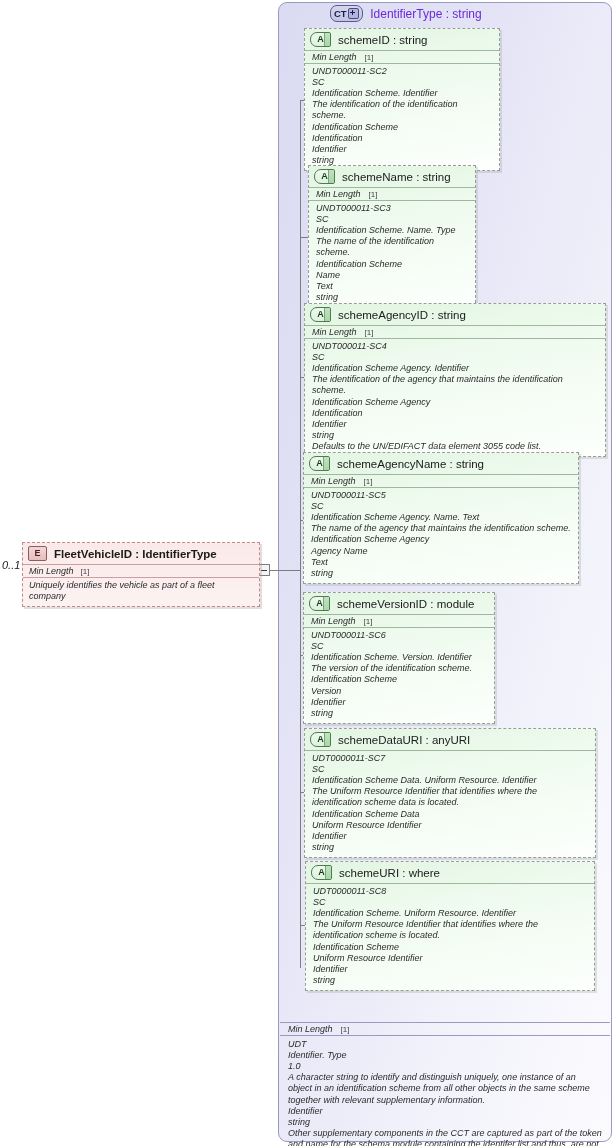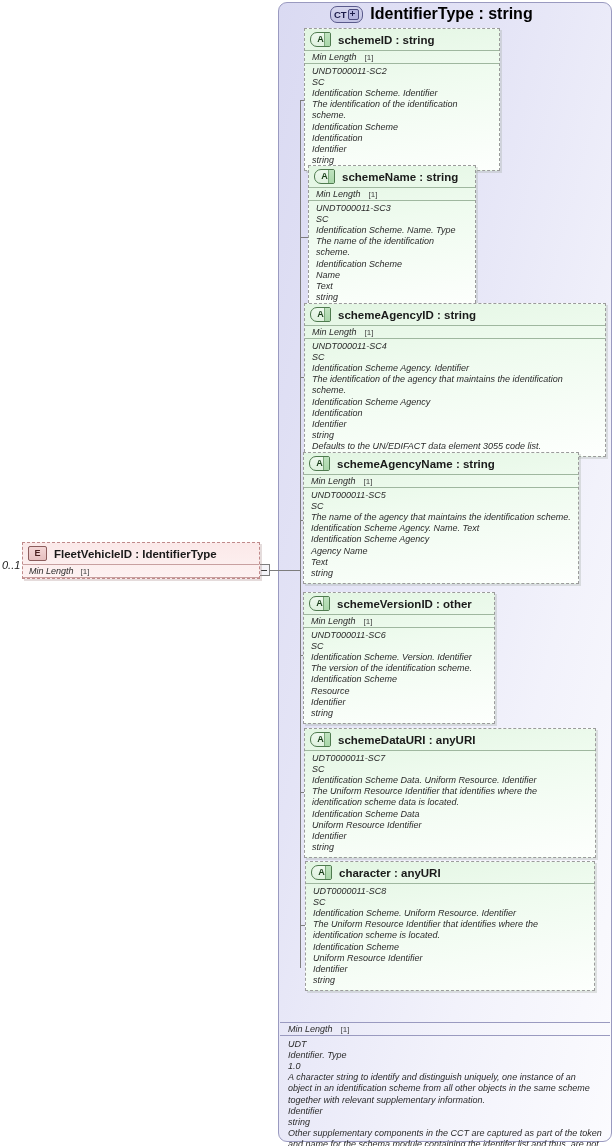--- a/index.html
+++ b/index.html
@@ -36,21 +36,21 @@
   .ct-badge .ct-txt{font-size:9.5px;font-weight:bold;color:#1b1b4a;letter-spacing:-.2px;}
   .ct-badge .ct-plus{
     width:9px;height:9px;border:1px solid #4a4a7e;background:#b3b3dd;
     border-radius:2px;position:relative;display:inline-block;
   }
   .ct-badge .ct-plus:before,.ct-badge .ct-plus:after{
     content:"";position:absolute;background:#1b1b4a;
   }
   .ct-badge .ct-plus:before{left:1px;top:3px;width:5px;height:1px;}
   .ct-badge .ct-plus:after{left:3px;top:1px;width:1px;height:5px;}
-  .ct-title{font-size:16px;font-weight:bold;color:#000000;white-space:nowrap;}
+  .ct-title{font-size:12px;font-weight:normal;color:#6d28d9;white-space:nowrap;}
 
   
   .elem-box{
     position:absolute;left:22px;top:542px;width:238px;
     box-sizing:border-box;
     border:1px dashed #c08a8a;
     background:linear-gradient(180deg,#fbe9e9,#fdf2f2);
     box-shadow:2px 2px 0 rgba(170,140,140,.30);
   }
   .elem-head{display:flex;align-items:center;gap:7px;padding:3px 5px 3px 5px;}
@@ -99,21 +99,21 @@
     background:linear-gradient(#eef9ee,#dff1df);
     display:flex;align-items:center;justify-content:center;
     font-size:9px;font-weight:bold;color:#173c17;line-height:1;
   }
   .a-badge:after{
     content:"";position:absolute;right:0px;top:0px;bottom:0px;width:5px;
     background:linear-gradient(#bfe3bf,#a9d6a9);
     border-left:1px solid #7aa67a;
     border-radius:0 1px 1px 0;
   }
-  .attr-title{font-size:11.5px;font-weight:bold;color:#1a1a1a;white-space:nowrap;}
+  .attr-title{font-size:11.5px;font-weight:normal;color:#1a1a1a;white-space:nowrap;}
   .attr-facet{
     border-top:1px solid #9fb79f;border-bottom:1px solid #9fb79f;
     padding:1px 7px;font-size:9px;font-style:italic;color:#2b2b2b;
     display:flex;gap:8px;align-items:baseline;
   }
   .attr-doc{padding:2px 7px 4px 7px;font-size:9px;font-style:italic;color:#2b2b2b;line-height:1.235;}
   .attr-doc div{white-space:normal;}
   .facet-card{font-style:normal;font-size:8px;color:#444;}
 
   
@@ -160,20 +160,21 @@
   <div class="occurs">0..1</div>
   <div class="elem-box">
     <div class="elem-head">
       <span class="e-badge">E</span>
       <span class="elem-title">FleetVehicleID : IdentifierType</span>
     </div>
     <div class="elem-facet">
       <span>Min Length</span>
       <span class="facet-card">[1]</span>
     </div>
+    <div class="elem-doc">Uniquely identifies the vehicle as part of a fleet company</div>
   </div>
 
   <div class="ct-header">
     <span class="ct-badge">
       <span class="ct-txt">CT</span>
       <span class="ct-plus"></span>
     </span>
     <span class="ct-title">IdentifierType : string</span>
   </div>
 
@@ -244,44 +245,44 @@
           <span class="a-badge">A</span>
           <span class="attr-title">schemeAgencyName : string</span>
         </div>
         <div class="attr-facet">
           <span>Min Length</span>
           <span class="facet-card">[1]</span>
         </div>
         <div class="attr-doc">
           <div>UNDT000011-SC5</div>
           <div>SC</div>
+          <div>Identification Scheme Agency. Name. Text</div>
           <div>The name of the agency that maintains the identification scheme.</div>
-          <div>Identification Scheme Agency. Name. Text</div>
           <div>Identification Scheme Agency</div>
           <div>Agency Name</div>
           <div>Text</div>
           <div>string</div>
         </div>
       </div>
       <div class="attr-box" style="top: 592px; left: 303px; width: 192px;">
         <div class="attr-head">
           <span class="a-badge">A</span>
-          <span class="attr-title">schemeVersionID : other</span>
+          <span class="attr-title">schemeVersionID : module</span>
         </div>
         <div class="attr-facet">
           <span>Min Length</span>
           <span class="facet-card">[1]</span>
         </div>
         <div class="attr-doc">
           <div>UNDT000011-SC6</div>
           <div>SC</div>
           <div>Identification Scheme. Version. Identifier</div>
           <div>The version of the identification scheme.</div>
           <div>Identification Scheme</div>
-          <div>Resource</div>
+          <div>Version</div>
           <div>Identifier</div>
           <div>string</div>
         </div>
       </div>
       <div class="attr-box" style="top: 728px; left: 304px; width: 292px;">
         <div class="attr-head" style="border-bottom: 1px solid rgb(159, 183, 159);">
           <span class="a-badge">A</span>
           <span class="attr-title">schemeDataURI : anyURI</span>
         </div>
         <div class="attr-doc">
@@ -291,21 +292,21 @@
           <div>The Uniform Resource Identifier that identifies where the identification scheme data is located.</div>
           <div>Identification Scheme Data</div>
           <div>Uniform Resource Identifier</div>
           <div>Identifier</div>
           <div>string</div>
         </div>
       </div>
       <div class="attr-box" style="top: 861px; left: 305px; width: 290px;">
         <div class="attr-head" style="border-bottom: 1px solid rgb(159, 183, 159);">
           <span class="a-badge">A</span>
-          <span class="attr-title">character : anyURI</span>
+          <span class="attr-title">schemeURI : where</span>
         </div>
         <div class="attr-doc">
           <div>UDT0000011-SC8</div>
           <div>SC</div>
           <div>Identification Scheme. Uniform Resource. Identifier</div>
           <div>The Uniform Resource Identifier that identifies where the identification scheme is located.</div>
           <div>Identification Scheme</div>
           <div>Uniform Resource Identifier</div>
           <div>Identifier</div>
           <div>string</div>

